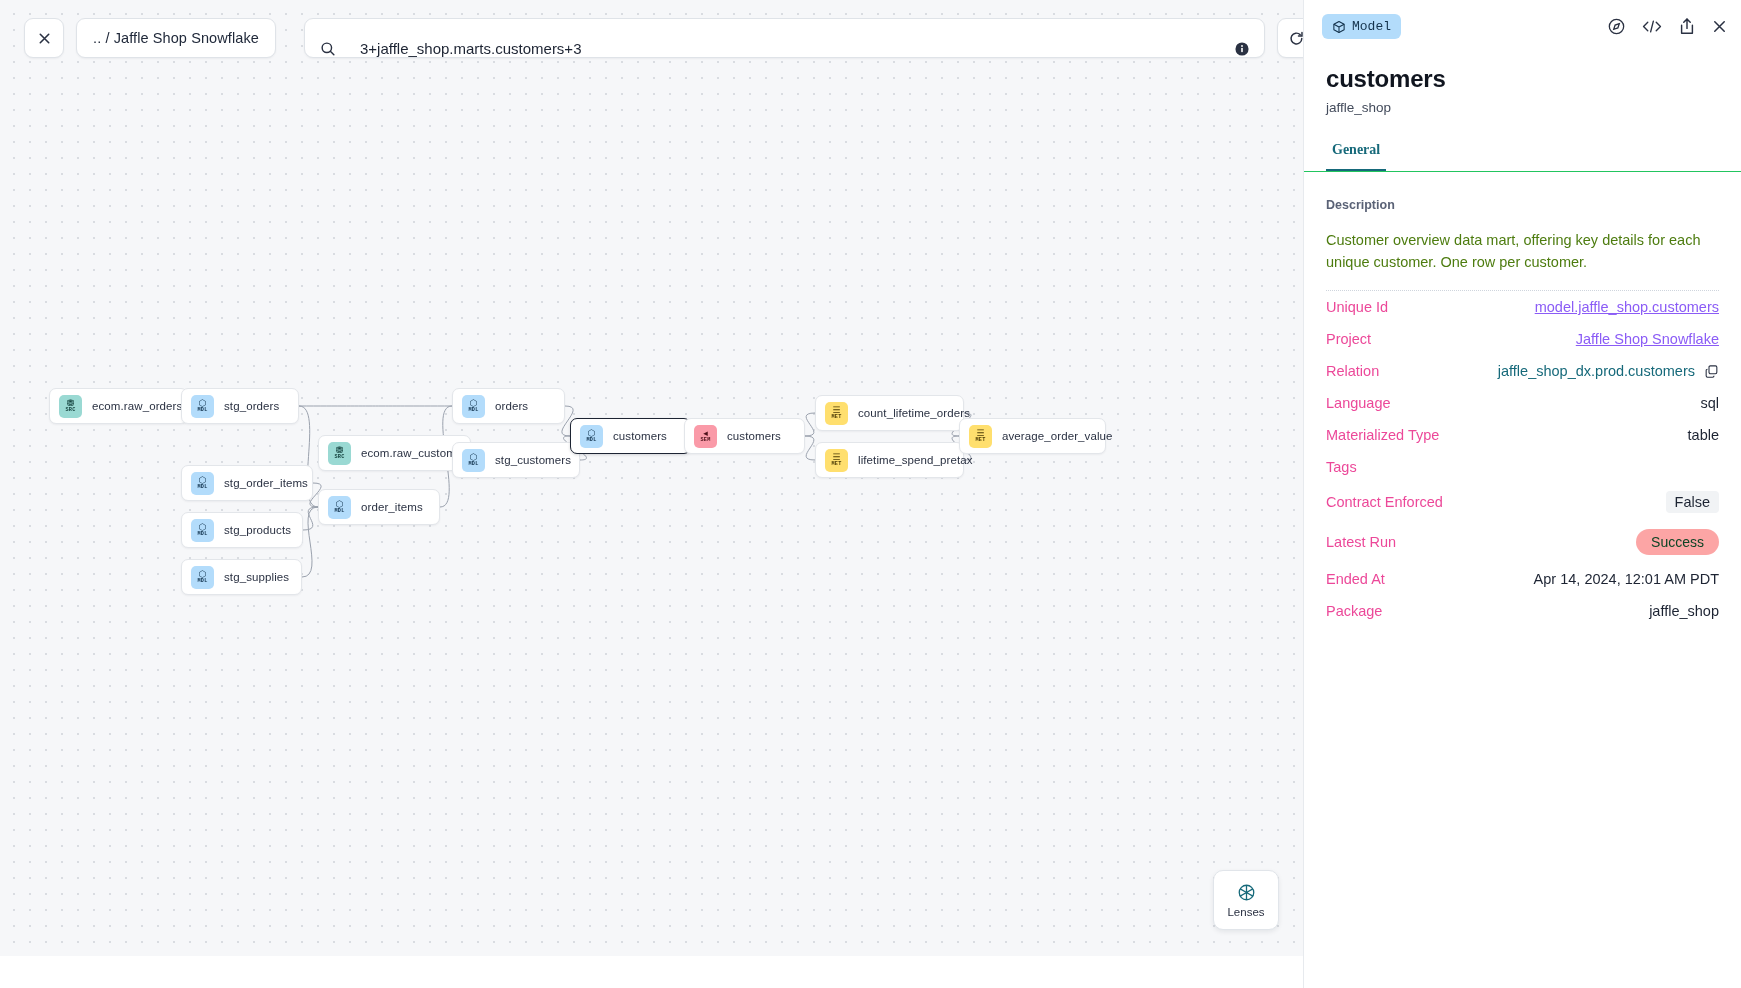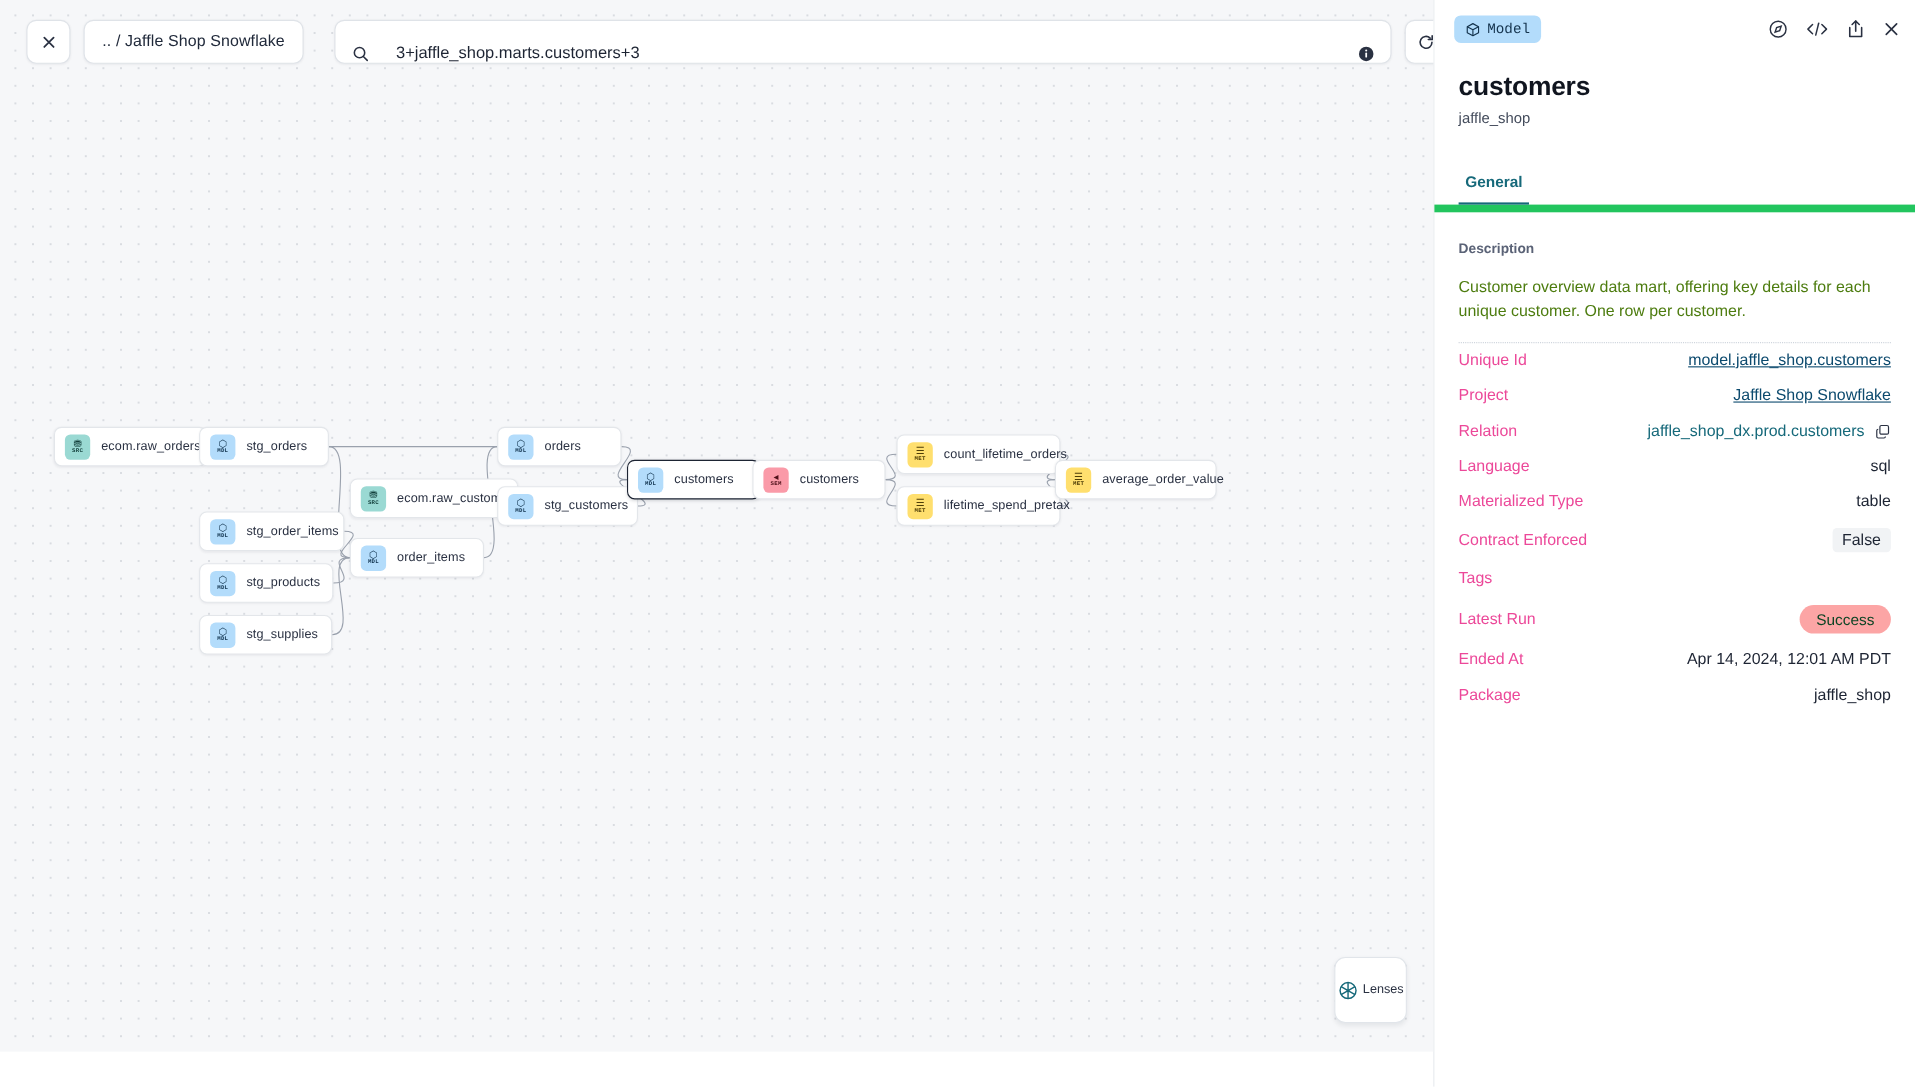--- a/index.html
+++ b/index.html
@@ -67,49 +67,49 @@
   .chip .t { font-size: 5.2px; letter-spacing: .25px; font-weight: 700; margin-top: .5px; font-family: "Liberation Mono", monospace; }
   .chip.src { background: #9ad9d3; color: #13403c; }
   .chip.mdl { background: #b3dcfb; color: #10324d; }
   .chip.sem { background: #fa9aa8; color: #4d1019; }
   .chip.met { background: #ffdf6e; color: #4d3c07; }
 
   
   .lenses {
     position: absolute; right: 24px; bottom: 26px; width: 66px; height: 60px;
     background: #fff; border: 1px solid #e1e5ea; border-radius: 10px;
-    display: flex; flex-direction: row; align-items: center; justify-content: center; gap: 4px;
+    display: flex; flex-direction: column; align-items: center; justify-content: center; gap: 4px;
     box-shadow: 0 2px 5px rgba(16,24,40,.08); cursor: pointer; z-index: 6; margin-left: 44px;
   }
   .lenses .lab { font-size: 11.5px; color: #2a3142; }
 
   
   .panel { width: 438px; height: 988px; background: #fff; border-left: 1px solid #e7eaee; display: flex; flex-direction: column; flex: none; }
   .panel-top { height: 53px; display: flex; align-items: center; padding: 0 13px 0 18px; gap: 10px; }
   .type-pill {
     background: #b3dcfb; color: #14334d; border-radius: 6px; height: 25px;
     display: flex; align-items: center; gap: 6px; padding: 0 10px; font-size: 13px;
     font-family: "Liberation Mono", monospace; cursor: pointer;
   }
   .panel-actions { margin-left: auto; display: flex; align-items: center; gap: 15px; }
   .panel-actions .act { cursor: pointer; display: flex; align-items: center; justify-content: center; }
   .panel-head { padding: 12px 22px 0 22px; }
   .panel-title { font-size: 24px; font-weight: 700; color: #10151f; letter-spacing: -.2px; }
   .panel-sub { font-size: 13.5px; color: #434b5b; margin-top: 7px; }
-  .tabs { margin-top: 42px; padding: 0 22px; border-bottom: 7px solid #22c55e; display: flex; }
+  .tabs { margin-top: 27px; padding: 0 22px; border-bottom: 1px solid #22c55e; display: flex; font-family: Liberation Serif, serif; }
   .tab { font-size: 14px; font-weight: 700; color: #16697a; padding: 0 6px 11px 6px; border-bottom: 2.5px solid #16697a; cursor: pointer; }
   .panel-body { flex: 1; overflow-y: auto; padding: 26px 22px 0 22px; }
   .sec-label { font-size: 12.5px; font-weight: 700; color: #5a6276; }
   .desc { font-size: 14.5px; color: #4d7c0f; line-height: 22px; margin-top: 17px; }
   .dot-div { border-top: 1px dotted #cfd5dd; margin-top: 17px; }
   .rows { display: flex; flex-direction: column; }
   .row { display: flex; align-items: center; justify-content: space-between; min-height: 32px; padding: 8px 0; gap: 14px; }
   .row .k { font-size: 14.5px; color: #ec4899; white-space: nowrap; }
   .row .v { font-size: 14.5px; color: #1d2433; text-align: right; }
-  .v.link { color: #0c4a6e; text-decoration: underline; cursor: pointer; }
+  .v.link { color: #8b5cf6; text-decoration: underline; cursor: pointer; }
   .v.teal { color: #16697a; }
   .v.chip-gray { background: #f1f3f5; border-radius: 4px; padding: 3px 9px; }
   .v.badge-green { background: #fca5a5; color: #0d4424; border-radius: 13px; padding: 5px 15px; font-size: 14px; }
   .v-row { display: flex; align-items: center; gap: 9px; justify-content: flex-end; }
   .copy { cursor: pointer; display: flex; }
 </style>
 </head>
 <body>
 
 <div class="app">
@@ -357,29 +357,29 @@
               <div class="v ">sql</div>
             </div>
           </div>
           <div class="row">
             <div class="k">Materialized Type</div>
             <div class="v-row">
               <div class="v ">table</div>
             </div>
           </div>
           <div class="row">
+            <div class="k">Tags</div>
+            <div class="v-row">
+              <div class="v "></div>
+            </div>
+          </div>
+          <div class="row">
             <div class="k">Contract Enforced</div>
             <div class="v-row">
               <div class="v chip-gray">False</div>
-            </div>
-          </div>
-          <div class="row">
-            <div class="k">Tags</div>
-            <div class="v-row">
-              <div class="v "></div>
             </div>
           </div>
           <div class="row">
             <div class="k">Latest Run</div>
             <div class="v-row">
               <div class="v badge-green">Success</div>
             </div>
           </div>
           <div class="row">
             <div class="k">Ended At</div>

